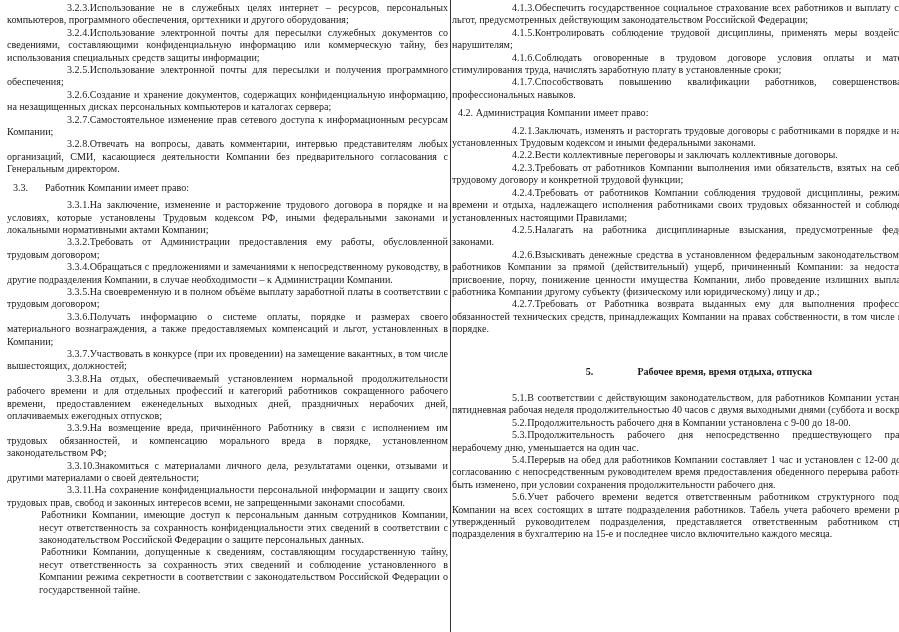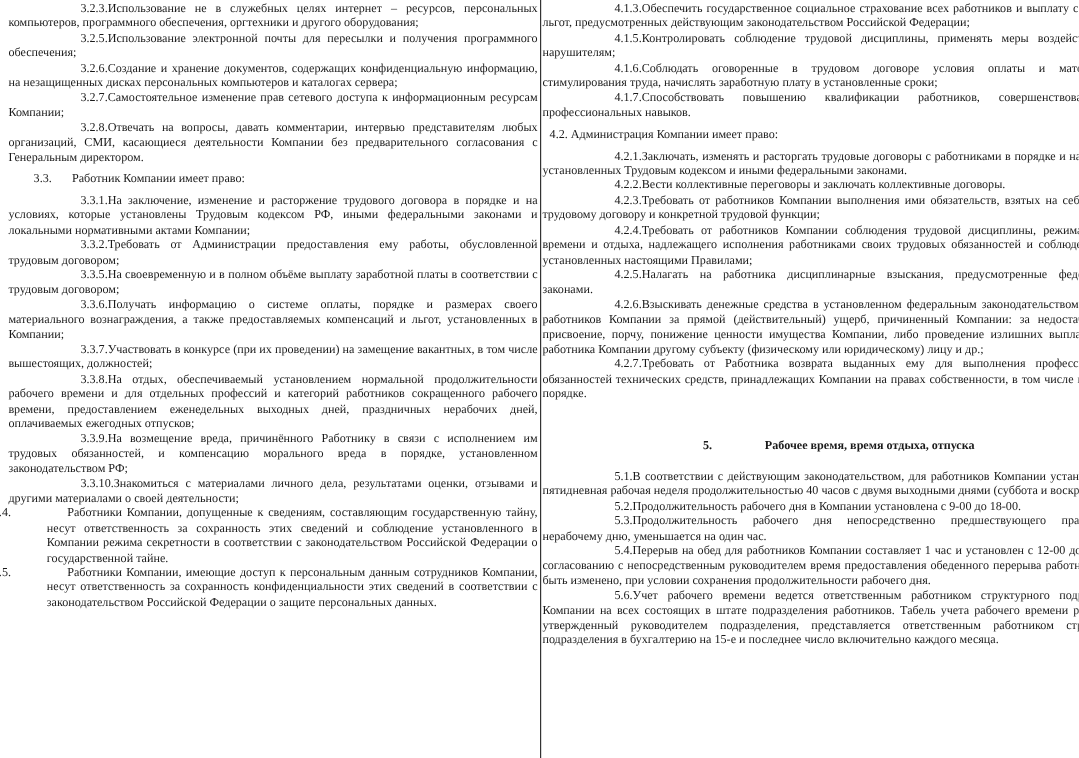--- a/index.html
+++ b/index.html
@@ -12,46 +12,49 @@
   #col-left { left: 4px; width: 446px; padding: 2px 2px 0 3px; }
   #col-right { left: 448px; width: 503px; padding: 2px 5px 1px 4px; }
   #col-divider { position: absolute; left: 450px; top: 0; width: 1px; height: 632px; background: #333; }
   p { margin: 0; text-align: justify; }
   .ind { text-indent: 30px; }
   .sub { padding-left: 6px; margin-top: 6px; margin-bottom: 5px; text-align: left; }
   .hang { padding-left: 32px; text-indent: -30px; }
   .heading { font-weight: bold; text-align: center; margin: 40px 0 14px 0; }
   .heading .num { margin-right: 44px; }
   .tab { display: inline-block; min-width: 40px; }
-  .tab2 { display: inline-block; min-width: 32px; margin-left: 15px; }
+  .tab2 { display: inline-block; min-width: 32px; }
 </style>
 </head>
 <body>
 
 <div id="col-left" class="col">
   <div id="L-items">
       <p class="ind"><span class="tab">3.2.3.</span><span>Использование не в служебных целях интернет – ресурсов, персональных компьютеров, программного обеспечения, оргтехники и другого оборудования;</span></p>
+      <p class="ind"><span class="tab">3.2.4.</span><span>Использование электронной почты для пересылки служебных документов со сведениями, составляющими конфиденциальную информацию или коммерческую тайну, без использования специальных средств защиты информации;</span></p>
       <p class="ind"><span class="tab">3.2.5.</span><span>Использование электронной почты для пересылки и получения программного обеспечения;</span></p>
       <p class="ind"><span class="tab">3.2.6.</span><span>Создание и хранение документов, содержащих конфиденциальную информацию, на незащищенных дисках персональных компьютеров и каталогах сервера;</span></p>
       <p class="ind"><span class="tab">3.2.7.</span><span>Самостоятельное изменение прав сетевого доступа к информационным ресурсам Компании;</span></p>
       <p class="ind"><span class="tab">3.2.8.</span><span>Отвечать на вопросы, давать комментарии, интервью представителям любых организаций, СМИ, касающиеся деятельности Компании без предварительного согласования с Генеральным директором.</span></p>
     </div>
   <p class="sub"><span class="tab2">3.3.</span><span>Работник Компании имеет право:</span></p>
   <div id="L-items33">
       <p class="ind"><span class="tab">3.3.1.</span><span>На заключение, изменение и расторжение трудового договора в порядке и на условиях, которые установлены Трудовым кодексом РФ, иными федеральными законами и локальными нормативными актами Компании;</span></p>
       <p class="ind"><span class="tab">3.3.2.</span><span>Требовать от Администрации предоставления ему работы, обусловленной трудовым договором;</span></p>
+      <p class="ind"><span class="tab">3.3.4.</span><span>Обращаться с предложениями и замечаниями к непосредственному руководству, в другие подразделения Компании, в случае необходимости – к Администрации Компании.</span></p>
       <p class="ind"><span class="tab">3.3.5.</span><span>На своевременную и в полном объёме выплату заработной платы в соответствии с трудовым договором;</span></p>
       <p class="ind"><span class="tab">3.3.6.</span><span>Получать информацию о системе оплаты, порядке и размерах своего материального вознаграждения, а также предоставляемых компенсаций и льгот, установленных в Компании;</span></p>
       <p class="ind"><span class="tab">3.3.7.</span><span>Участвовать в конкурсе (при их проведении) на замещение вакантных, в том числе вышестоящих, должностей;</span></p>
       <p class="ind"><span class="tab">3.3.8.</span><span>На отдых, обеспечиваемый установлением нормальной продолжительности рабочего времени и для отдельных профессий и категорий работников сокращенного рабочего времени, предоставлением еженедельных выходных дней, праздничных нерабочих дней, оплачиваемых ежегодных отпусков;</span></p>
       <p class="ind"><span class="tab">3.3.9.</span><span>На возмещение вреда, причинённого Работнику в связи с исполнением им трудовых обязанностей, и компенсацию морального вреда в порядке, установленном законодательством РФ;</span></p>
       <p class="ind"><span class="tab">3.3.10.</span><span>Знакомиться с материалами личного дела, результатами оценки, отзывами и другими материалами о своей деятельности;</span></p>
+      <p class="ind"><span class="tab">3.3.11.</span><span>На сохранение конфиденциальности персональной информации и защиту своих трудовых прав, свобод и законных интересов всеми, не запрещенными законами способами.</span></p>
     </div>
+  <p class="hang"><span class="tab2">3.5.</span><span>Работники Компании, имеющие доступ к персональным данным сотрудников Компании, несут ответственность за сохранность конфиденциальности этих сведений в соответствии с законодательством Российской Федерации о защите персональных данных.</span></p>
   <p class="hang"><span class="tab2">3.4.</span><span>Работники Компании, допущенные к сведениям, составляющим государственную тайну, несут ответственность за сохранность этих сведений и соблюдение установленного в Компании режима секретности в соответствии с законодательством Российской Федерации о государственной тайне.</span></p>
-  <p class="hang"><span class="tab2">3.5.</span><span>Работники Компании, имеющие доступ к персональным данным сотрудников Компании, несут ответственность за сохранность конфиденциальности этих сведений в соответствии с законодательством Российской Федерации о защите персональных данных.</span></p>
 
 </div>
 
 <div id="col-divider"></div>
 
 <div id="col-right" class="col">
   <div id="R-items41">
       <p class="ind"><span class="tab">4.1.3.</span><span>Обеспечить государственное социальное страхование всех работников и выплату социальных льгот, предусмотренных действующим законодательством Российской Федерации;</span></p>
       <p class="ind"><span class="tab">4.1.5.</span><span>Контролировать соблюдение трудовой дисциплины, применять меры воздействия к ее нарушителям;</span></p>
       <p class="ind"><span class="tab">4.1.6.</span><span>Соблюдать оговоренные в трудовом договоре условия оплаты и материального стимулирования труда, начислять заработную плату в установленные сроки;</span></p>

